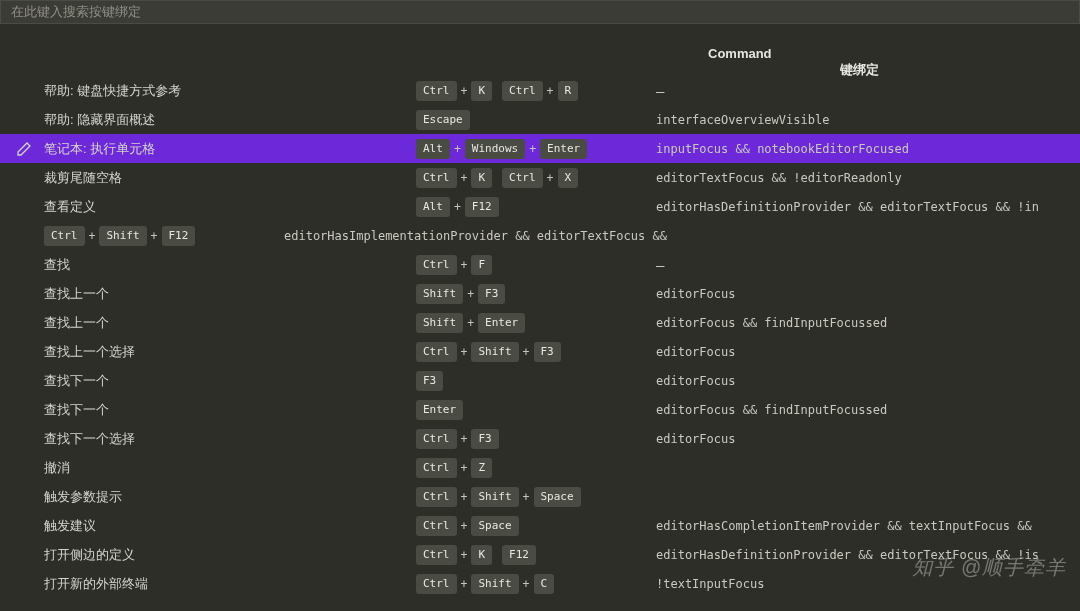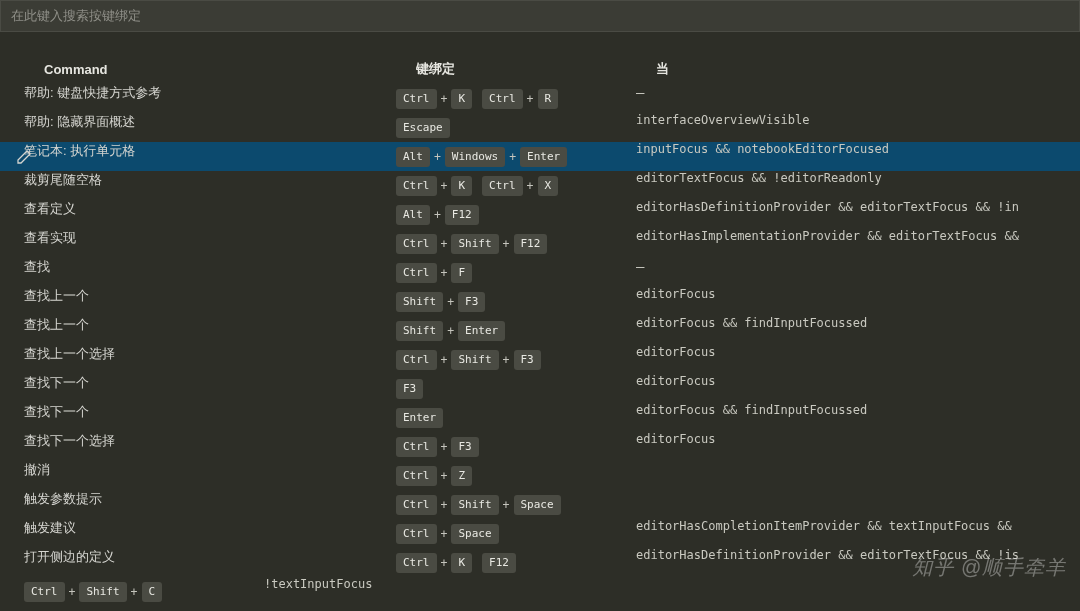--- a/index.html
+++ b/index.html
@@ -4,48 +4,50 @@
   <style>
     * { box-sizing: border-box; margin: 0; padding: 0; }
     html, body { width: 1080px; height: 611px; overflow: hidden; }
     body {
       background: #2d2e27;
       font-family: "Microsoft YaHei", "PingFang SC", sans-serif;
       font-size: 13px;
       color: #d5d5d0;
     }
     .search-bar {
-      height: 32px;
+      height: 24px;
       padding: 2px 10px;
       display: flex;
       align-items: center;
       background: #3b3c35;
       border: 1px solid #4a4b44;
       color: #8f8f88;
       font-size: 13px;
     }
     .table { padding-top: 22px; }
     .header-row {
       display: flex;
-      align-items: center;
+      align-items: flex-end;
       height: 30px;
-      padding-left: 44px;
+      padding-left: 24px;
       font-weight: bold;
       color: #e6e6e0;
       font-size: 13px;
+      flex-direction: column;
     }
     .body-rows { }
     .row {
       display: flex;
+      align-items: center;
       height: 29px;
-      padding-left: 24px;
+      padding-left: 44px;
       position: relative;
     }
     .row.highlight {
-      background: #0c4a6e;
+      background: #6d28d9;
     }
     .row .edit-icon {
       position: absolute;
       left: 16px;
       top: 50%;
       transform: translateY(-50%);
       width: 16px;
       height: 16px;
       display: none;
       color: #d5d5d0;
@@ -150,21 +152,20 @@
       <div class="row">
         <div class="col-command">查看定义</div>
         <div class="col-binding">
           <span class="key">Alt</span>
           <span class="plus">+</span>
           <span class="key">F12</span>
         </div>
         <div class="col-when">editorHasDefinitionProvider &amp;&amp; editorTextFocus &amp;&amp; !in</div>
       </div>
       <div class="row">
-        <div class="col-command">查看实现</div>
         <div class="col-binding">
           <span class="key">Ctrl</span>
           <span class="plus">+</span>
           <span class="key">Shift</span>
           <span class="plus">+</span>
           <span class="key">F12</span>
         </div>
         <div class="col-when">editorHasImplementationProvider &amp;&amp; editorTextFocus &amp;&amp;</div>
       </div>
       <div class="row">
@@ -260,20 +261,21 @@
         <div class="col-binding">
           <span class="key">Ctrl</span>
           <span class="plus">+</span>
           <span class="key">K</span>
           <span class="gap"></span>
           <span class="key">F12</span>
         </div>
         <div class="col-when">editorHasDefinitionProvider &amp;&amp; editorTextFocus &amp;&amp; !is</div>
       </div>
       <div class="row">
+        <div class="col-command">打开新的外部终端</div>
         <div class="col-binding">
           <span class="key">Ctrl</span>
           <span class="plus">+</span>
           <span class="key">Shift</span>
           <span class="plus">+</span>
           <span class="key">C</span>
         </div>
         <div class="col-when">!textInputFocus</div>
       </div>
     </div>

